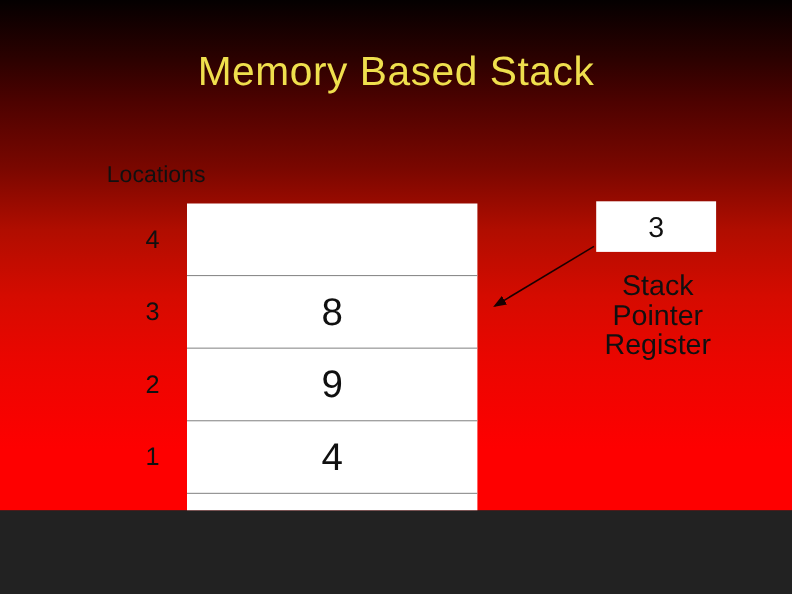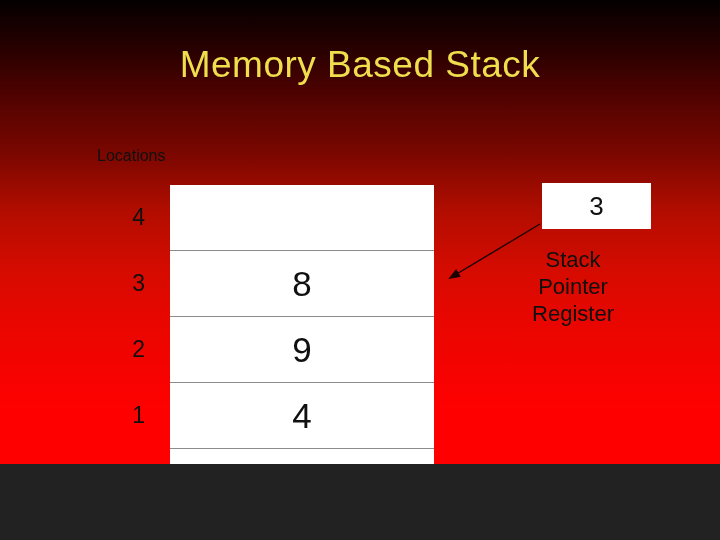--- a/index.html
+++ b/index.html
@@ -27,21 +27,21 @@
     width: 100%;
     text-align: center;
     font-size: 37px;
     letter-spacing: 0.5px;
     color: #efdf4d;
   }
   .locations-label {
     position: absolute;
     left: 97px;
     top: 147px;
-    font-size: 16px;
+    font-size: 21px;
     color: #101010;
   }
   .stack-box {
     position: absolute;
     left: 170px;
     top: 185px;
     width: 264px;
     height: 329px;
     background: #ffffff;
     display: flex;
@@ -81,25 +81,25 @@
     height: 46px;
     background: #ffffff;
     display: flex;
     align-items: center;
     justify-content: center;
     font-size: 26px;
     color: #101010;
   }
   .register-label {
     position: absolute;
-    left: 518px;
+    left: 543px;
     top: 246px;
     width: 110px;
     text-align: center;
-    font-size: 22px;
+    font-size: 26px;
     line-height: 27px;
     color: #101010;
   }
   .arrow-svg {
     position: absolute;
     left: 0;
     top: 0;
     width: 720px;
     height: 540px;
     pointer-events: none;

